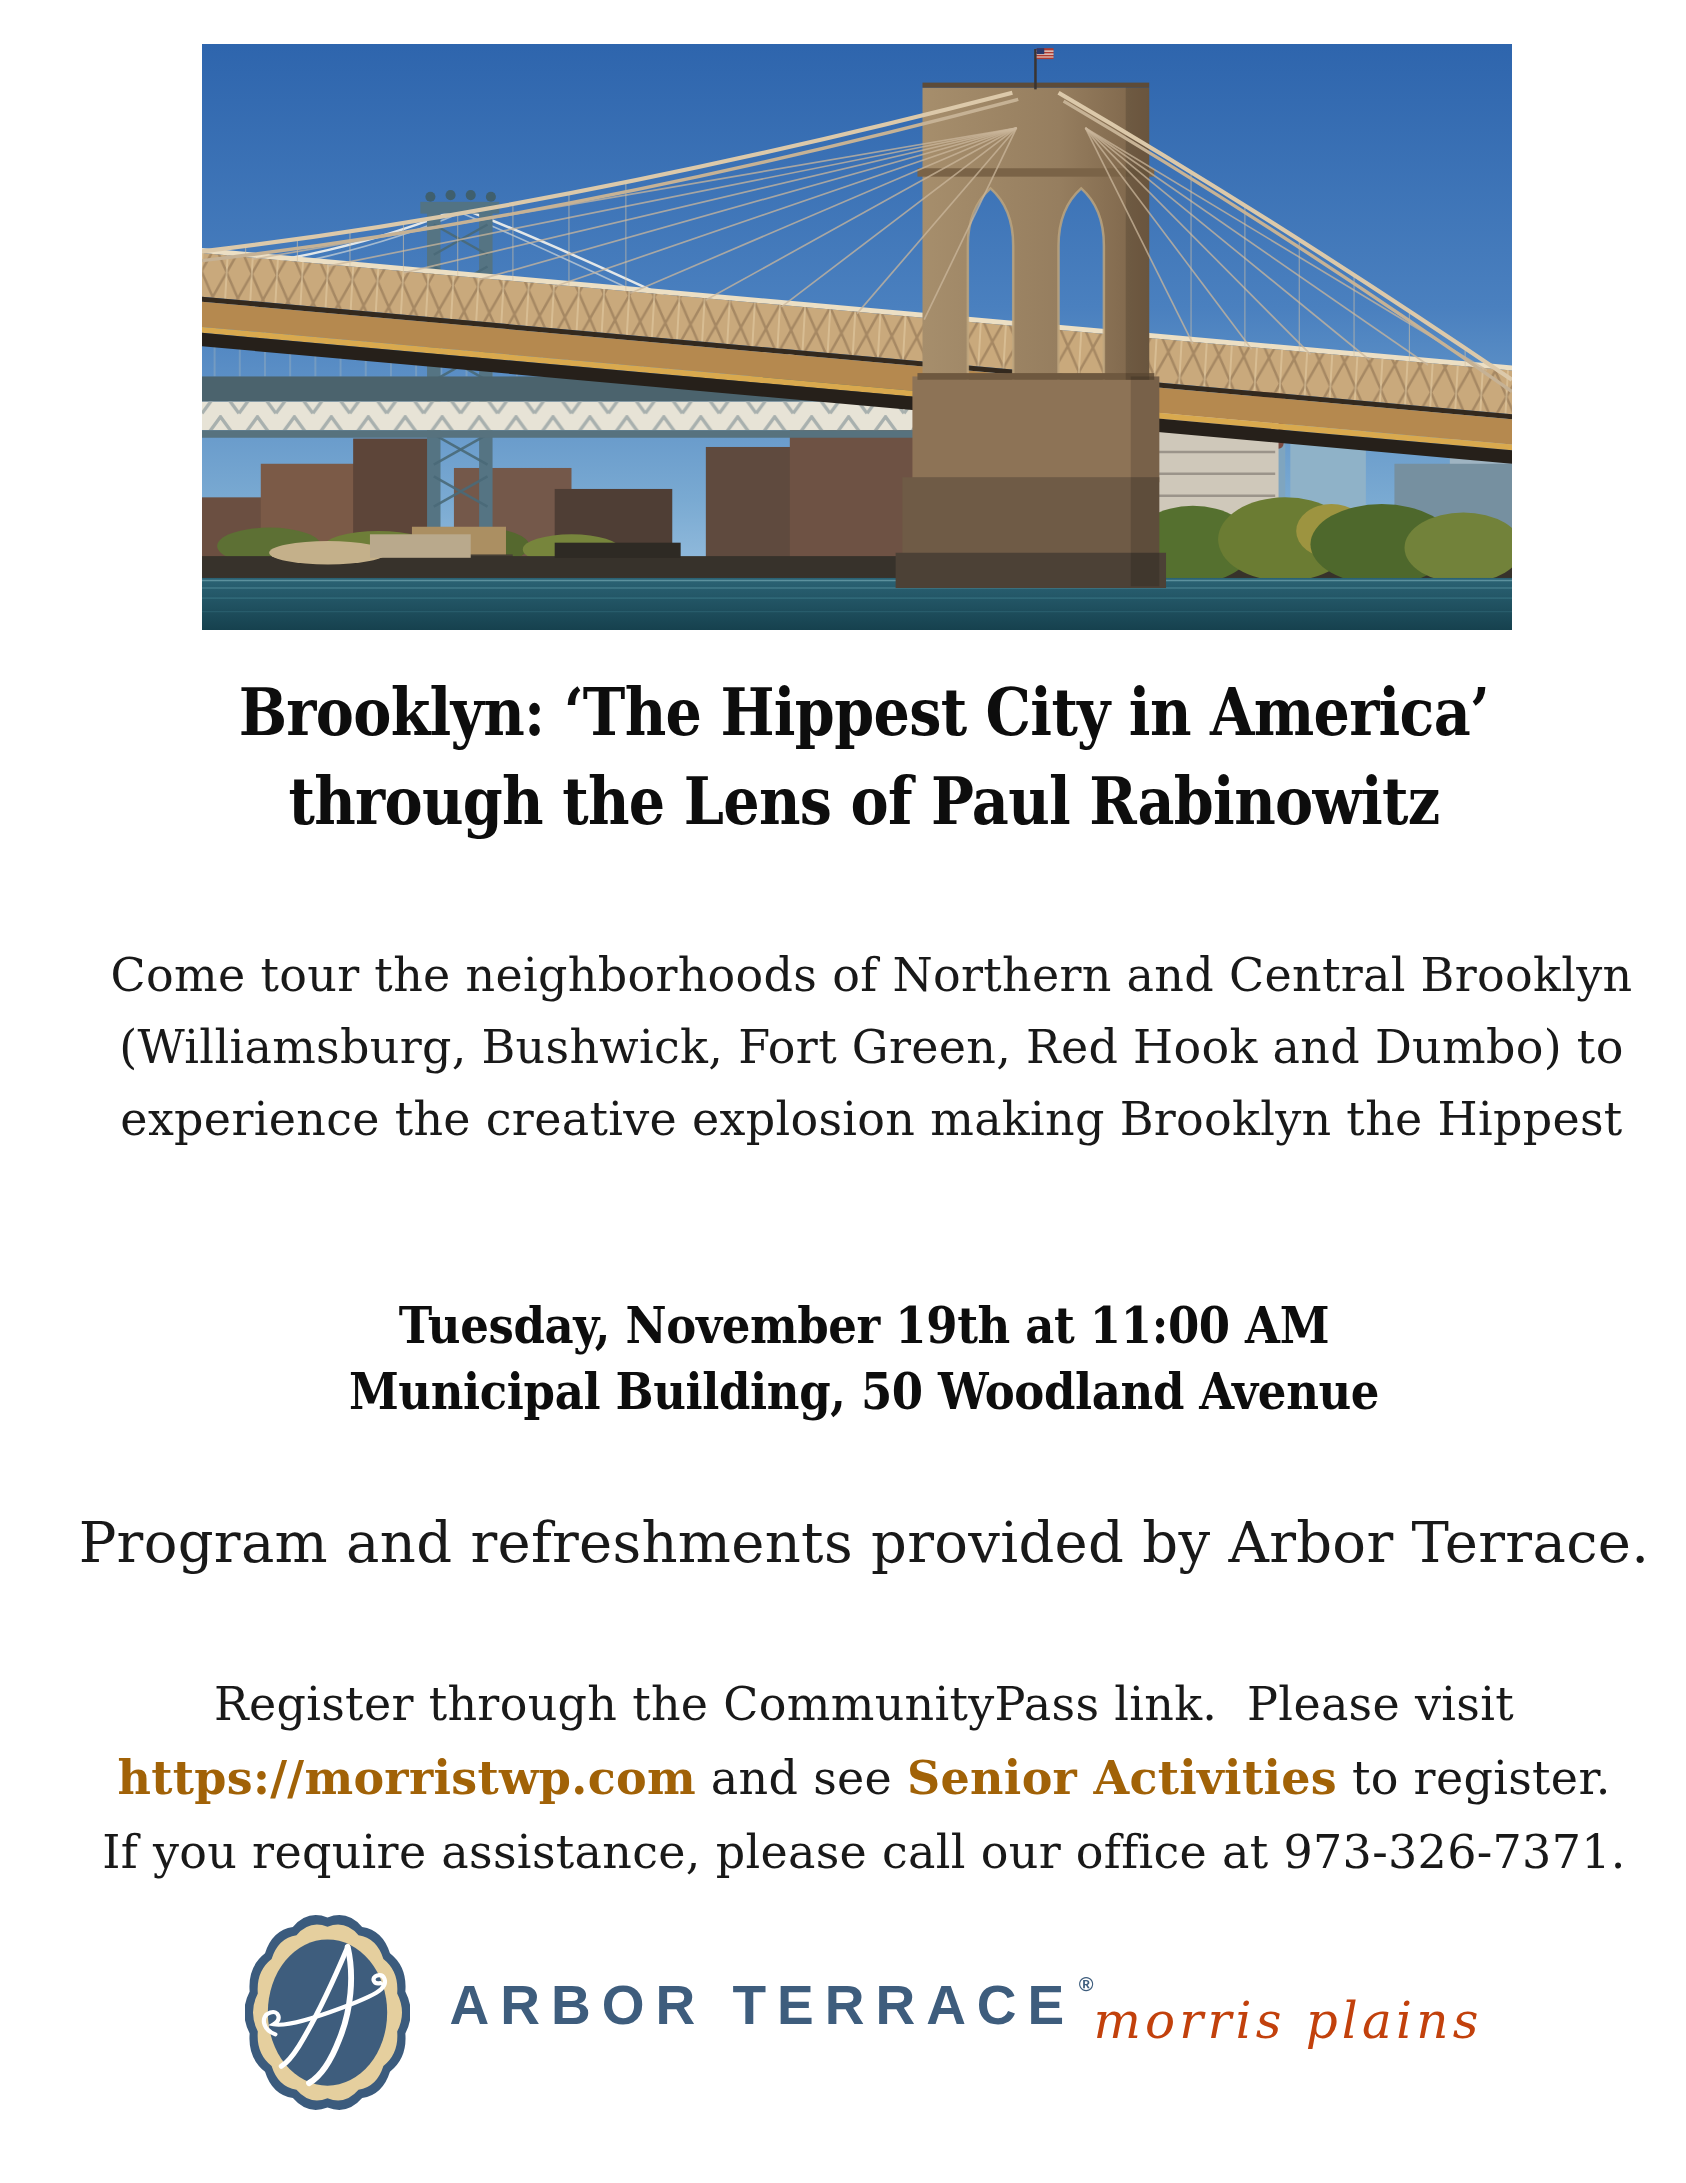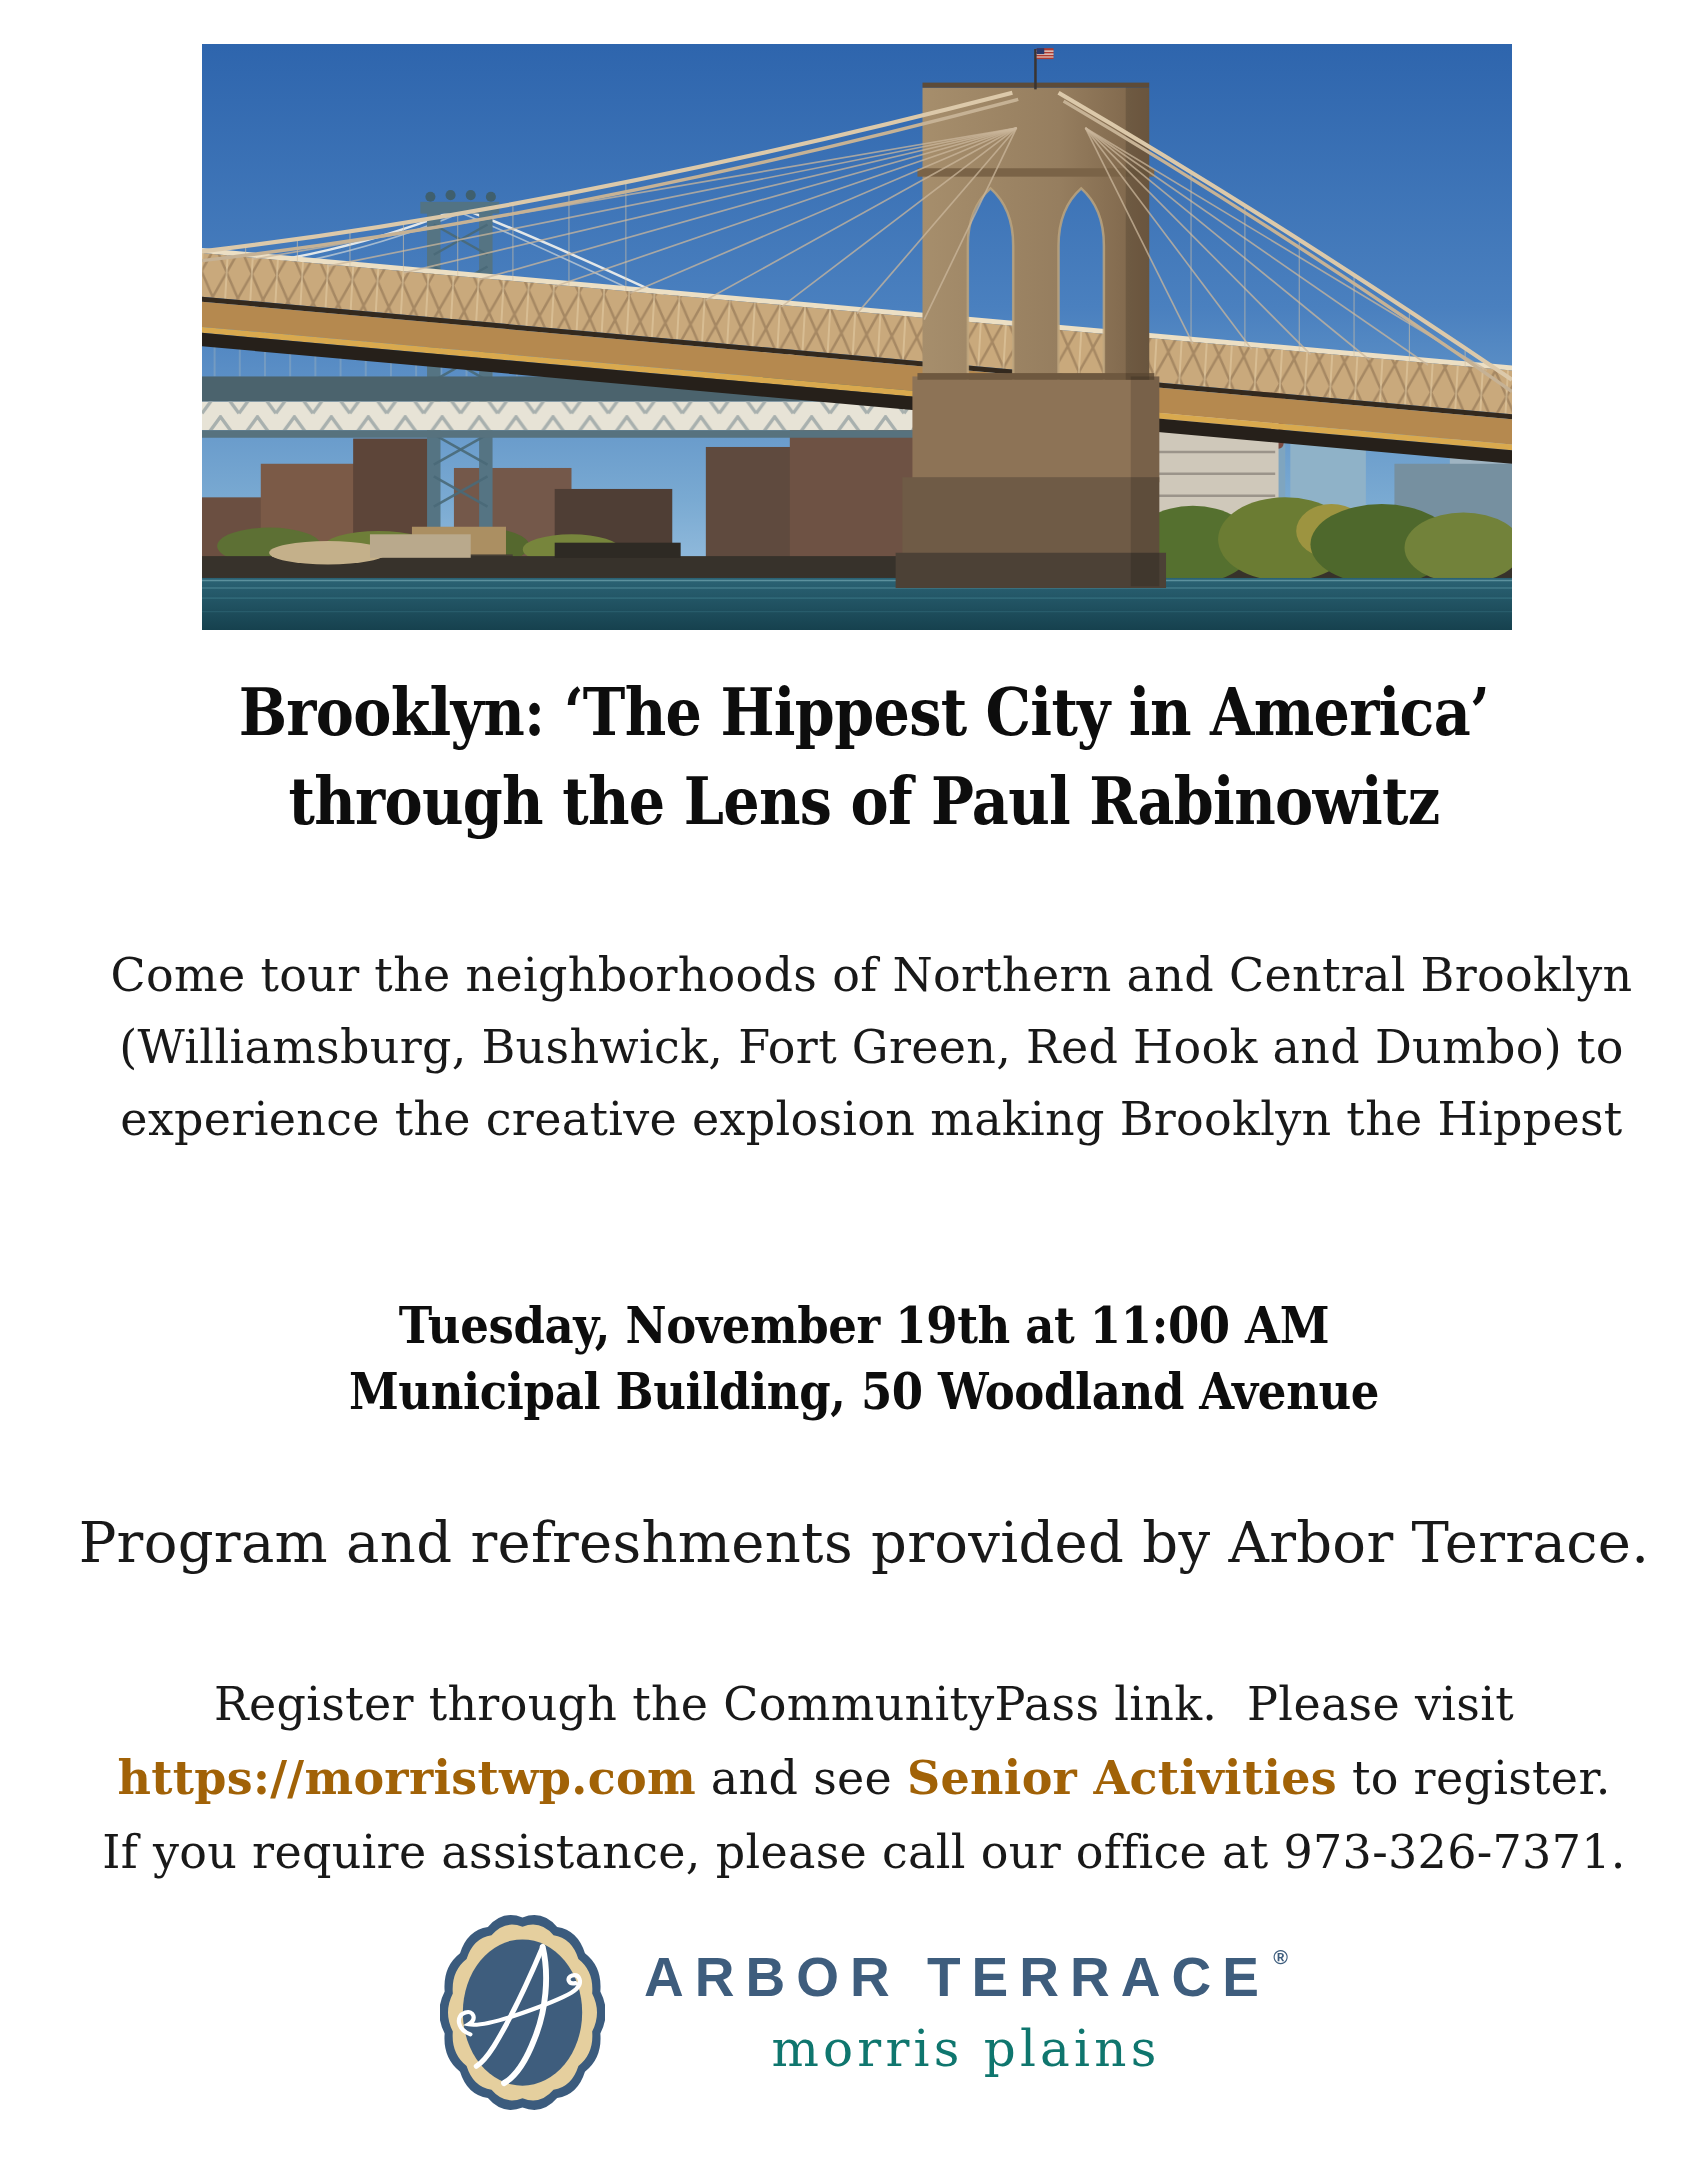--- a/index.html
+++ b/index.html
@@ -17,25 +17,25 @@
          transform:scaleX(.9);letter-spacing:-0.4px;}
   .program{position:absolute;left:0;right:0;top:1510px;text-align:center;
          font-size:56px;color:#191919;letter-spacing:0.3px;}
   .register{position:absolute;left:0;right:0;top:1667px;text-align:center;
          font-size:46px;line-height:74px;color:#191919;letter-spacing:0.3px;}
   .register .line{white-space:pre-wrap;text-align:center;}
   .register .b{font-weight:700;color:#a16207;}
   .logo-row{position:absolute;left:0;right:0;top:1913px;height:198px;
             display:flex;justify-content:center;align-items:center;gap:39px;}
   .badge{width:165px;height:195px;flex:0 0 auto;}
-  .logo-text{display:flex;flex-direction:column;align-items:center;}
+  .logo-text{display:flex;flex-direction:row;}
   .brand{font-family:"Liberation Sans",sans-serif;font-weight:700;font-size:55px;
          letter-spacing:11px;color:#3e5d7d;line-height:1;display:flex;align-items:flex-start;}
   .brand .reg{font-size:20px;letter-spacing:0;margin-left:3.4px;margin-top:-3.4px;}
-  .location{font-size:50px;letter-spacing:4.2px;color:#0f766e;
+  .location{font-style:italic;font-size:50px;letter-spacing:4.2px;color:#c2410c;
             margin-top:18.5px;line-height:1;}
 </style>
 </head>
 <body>
 
 <div id="page">
 
   <div class="photo">
     <svg id="photo-svg" viewBox="0 0 1560 698" preserveAspectRatio="none">
       <defs>

